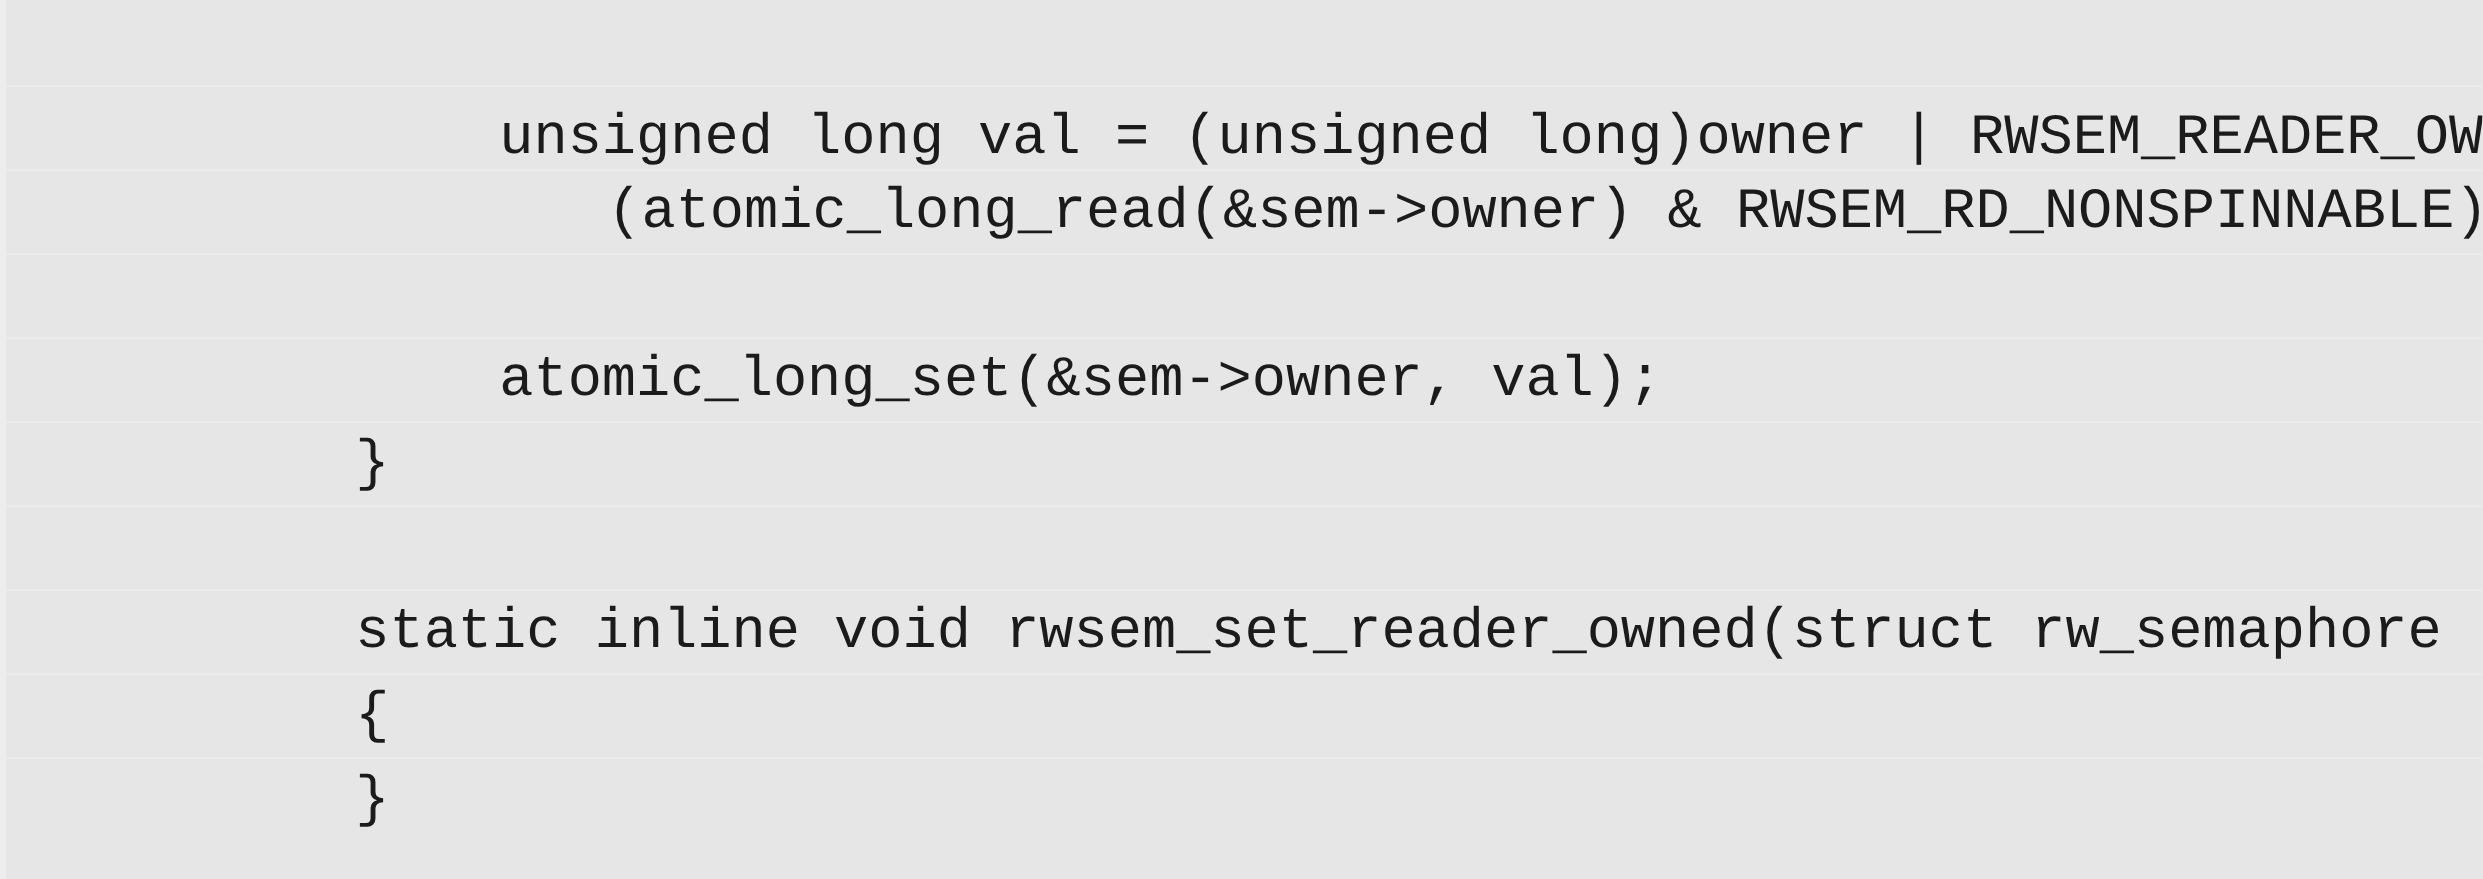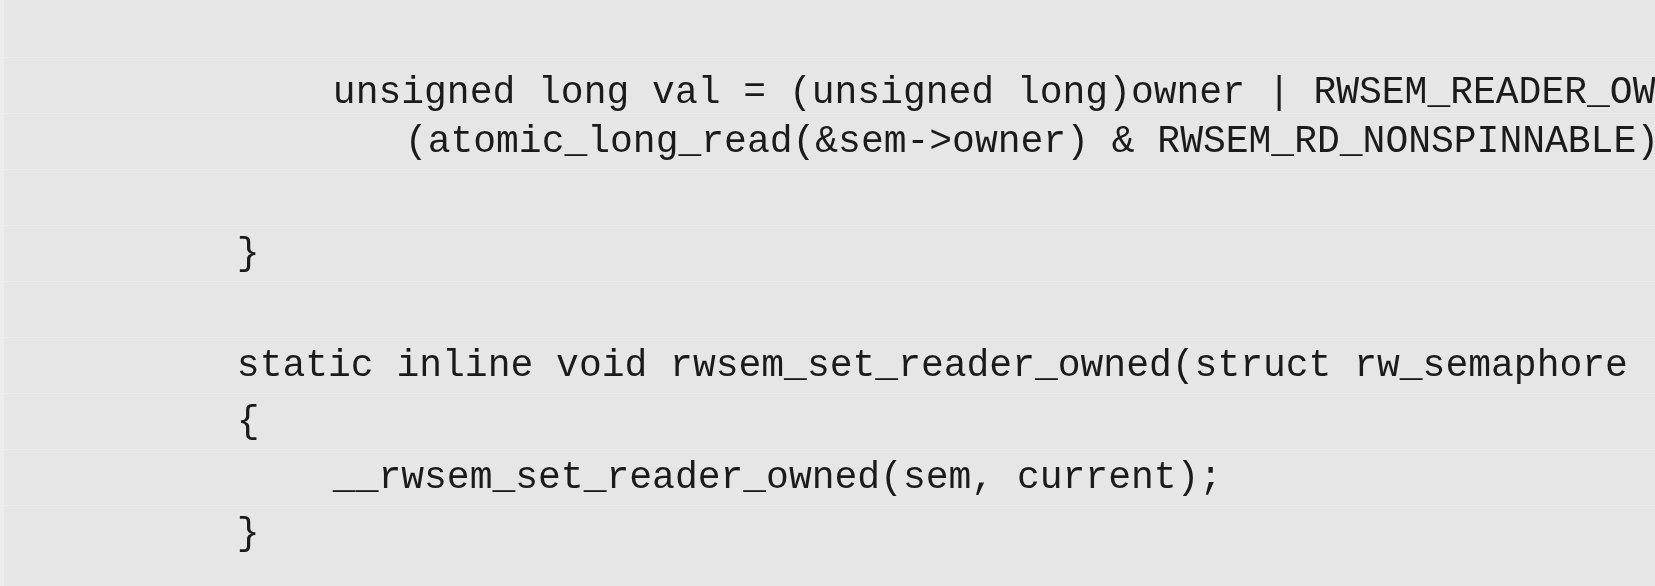--- a/index.html
+++ b/index.html
@@ -83,39 +83,39 @@
     </div>
 
     <div class="code-line ind-11">
       <span class="line-text">(atomic_long_read(&amp;sem-&gt;owner) &amp; RWSEM_RD_NONSPINNABLE);</span>
     </div>
 
     <div class="code-line blank-line">
       <span class="line-text"></span>
     </div>
 
+    <div class="code-line ind-8">
+      <span class="line-text">atomic_long_set(&amp;sem-&gt;owner, val);</span>
+    </div>
 
     <div class="code-line ind-4">
       <span class="line-text">}</span>
     </div>
 
     <div class="code-line blank-line">
       <span class="line-text"></span>
     </div>
 
     <div class="code-line ind-4">
       <span class="line-text">static inline void rwsem_set_reader_owned(struct rw_semaphore *sem)</span>
     </div>
 
     <div class="code-line ind-4">
       <span class="line-text">{</span>
     </div>
 
-    <div class="code-line ind-8">
-      <span class="line-text">__rwsem_set_reader_owned(sem, current);</span>
-    </div>
 
     <div class="code-line ind-4">
       <span class="line-text">}</span>
     </div>
 
   </div>
 </div>
 
 </body></html>

